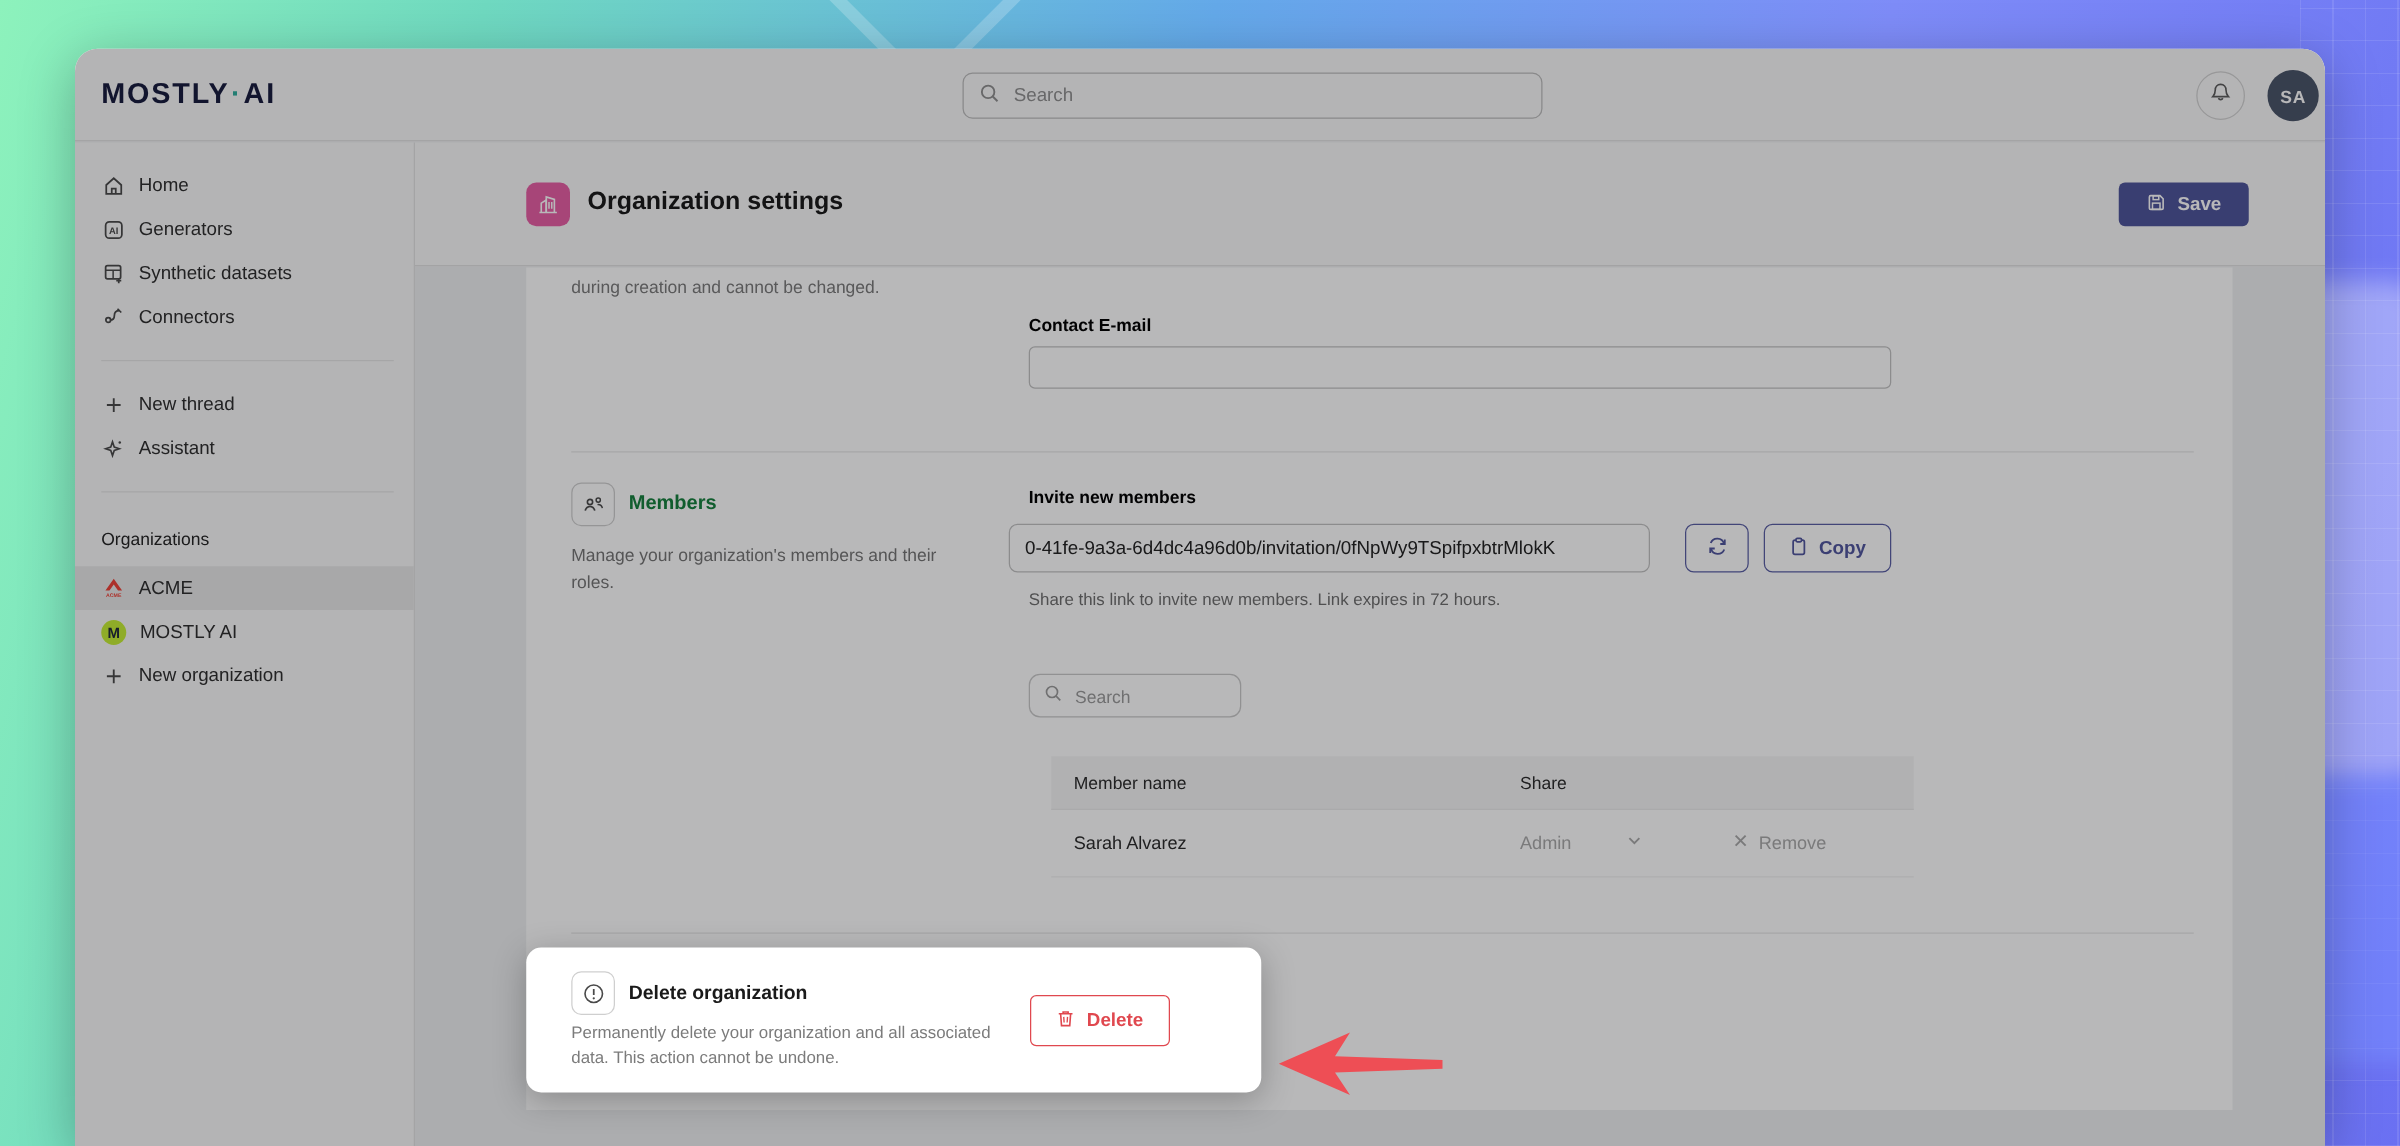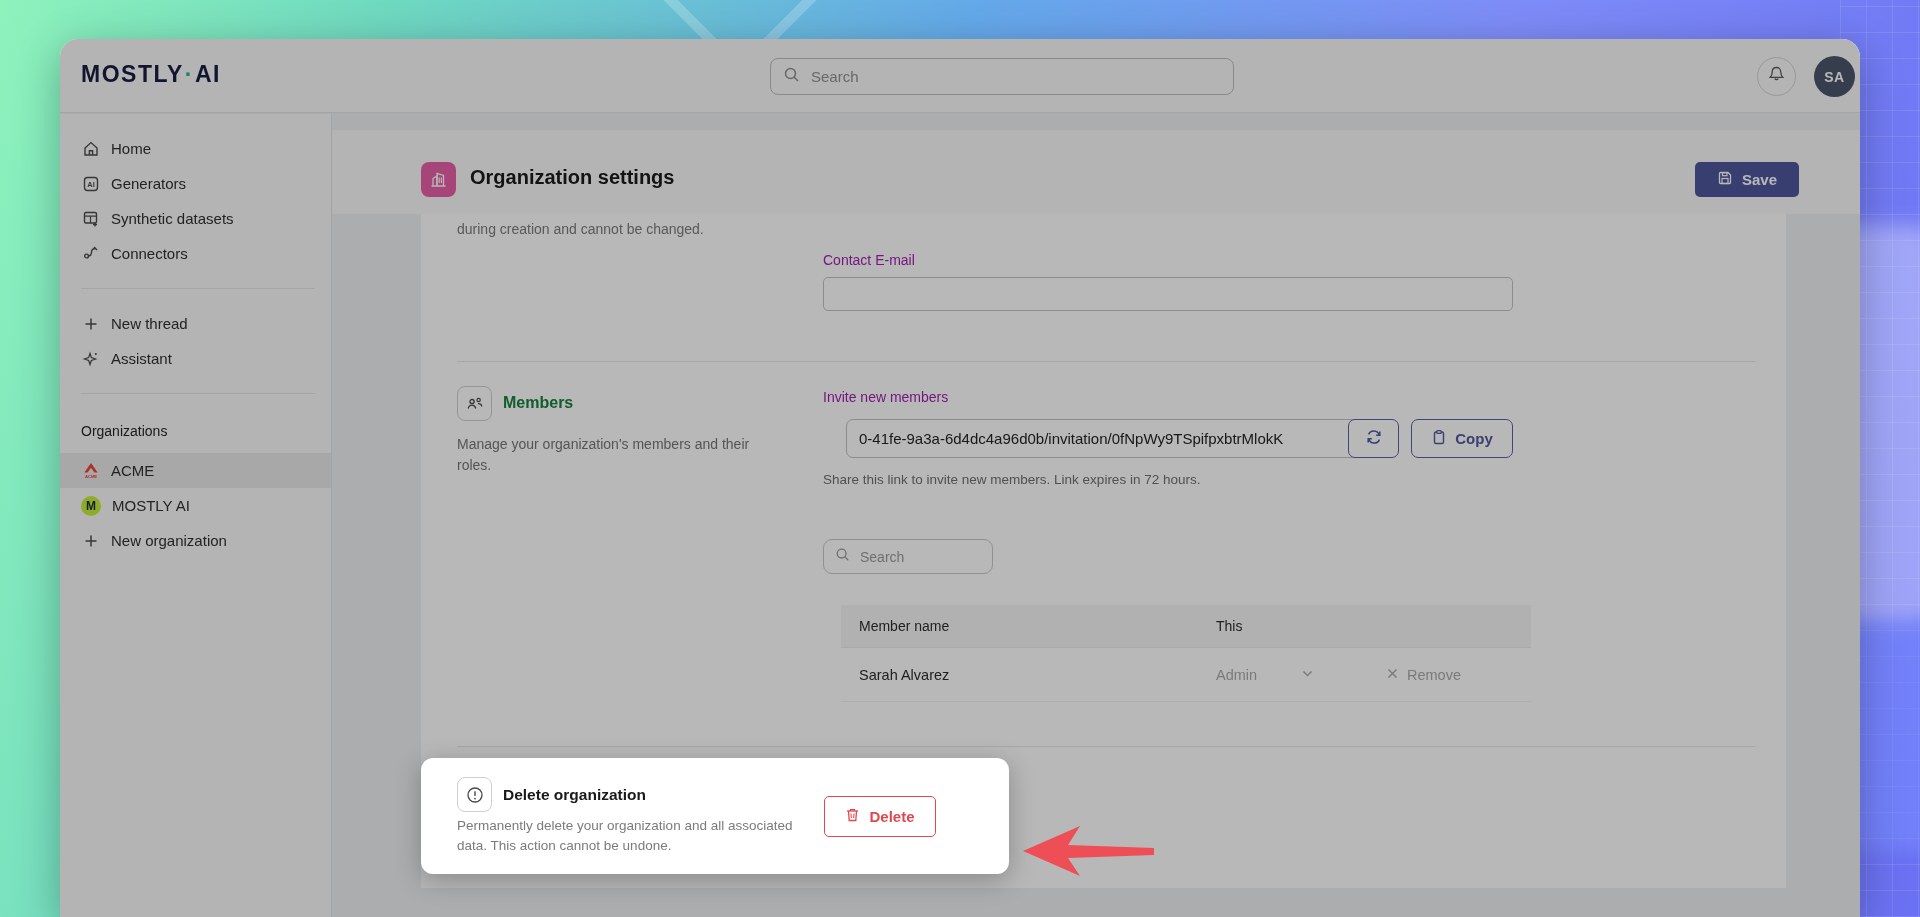--- a/index.html
+++ b/index.html
@@ -49,46 +49,46 @@
   .side-item.active{background:#e9e9e9;}
   .side-item .ic{width:19px;height:19px;display:flex;align-items:center;justify-content:center;}
   .side-div{height:1px;background:#e6e6e6;margin:17px 16px 17px 21px;}
   .side-head{padding:12px 0 14px 21px;font-size:14px;font-weight:500;color:#232323;}
   .org-badge-acme{width:20px;height:20px;display:flex;flex-direction:column;align-items:center;}
   .org-badge-m{width:20px;height:20px;border-radius:50%;background:#c6ef34;color:#20283a;
     font-size:12px;font-weight:800;display:flex;align-items:center;justify-content:center;}
 
   
   .main{position:absolute;left:272px;top:75px;width:1528px;height:803px;}
-  .page-head{position:absolute;left:0;top:16px;width:100%;height:99px;background:#fafafa;
+  .page-head{position:absolute;left:0;top:0;width:100%;height:99px;background:#fafafa;
     border-bottom:1px solid #e2e2e2;}
   .page-head .picon{position:absolute;left:89px;top:32px;width:35px;height:35px;border-radius:8px;
     background:#e85fa5;display:flex;align-items:center;justify-content:center;}
   .page-title{position:absolute;left:138px;top:36px;font-size:20px;font-weight:700;color:#181818;}
   .save-btn{position:absolute;left:1363px;top:32px;width:104px;height:35px;border-radius:5px;
     background:#4e549a;color:#fff;font-size:15px;font-weight:700;display:flex;align-items:center;
     justify-content:center;gap:9px;border:0;cursor:pointer;}
 
   
   .content{position:absolute;left:0;top:100px;width:100%;height:703px;background:#eff0f2;}
   .card{position:absolute;left:89px;top:0;width:1365px;height:674px;background:#ffffff;}
   .tail-text{position:absolute;left:36px;top:7px;font-size:14px;color:#7a7a7a;}
-  .field-label{font-size:14px;font-weight:400;color:#a21caf;}
+  .field-label{font-size:14px;font-weight:700;color:#000000;}
   .contact-label{position:absolute;left:402px;top:38px;}
   .contact-input{position:absolute;left:402px;top:63px;width:690px;height:34px;
     border:1px solid #c2c2c2;border-radius:5px;background:#fff;padding:0 10px;font-size:14px;}
   .hdiv{position:absolute;left:36px;width:1298px;height:1px;background:#e7e7e7;}
 
   .sec-icon{width:35px;height:35px;border:1px solid #cfcfcf;border-radius:8px;display:flex;
     align-items:center;justify-content:center;background:#fff;}
   .members-icon{position:absolute;left:36px;top:172px;}
   .members-title{position:absolute;left:82px;top:180px;font-size:16px;font-weight:700;color:#15803d;}
   .members-desc{position:absolute;left:36px;top:220px;width:322px;font-size:14px;line-height:21px;color:#757575;}
   .invite-label{position:absolute;left:402px;top:175px;}
-  .invite-input{position:absolute;left:425px;top:205px;width:513px;height:39px;
+  .invite-input{position:absolute;left:386px;top:205px;width:513px;height:39px;
     border:1px solid #c2c2c2;border-radius:7px;background:#fff;padding:0 12px;font-size:15px;color:#222;}
   .sq-btn{position:absolute;top:205px;height:39px;border:1px solid #5a5fa5;border-radius:7px;
     background:#fff;color:#51569e;display:flex;align-items:center;justify-content:center;cursor:pointer;}
   .refresh-btn{left:927px;width:51px;}
   .copy-btn{left:990px;width:102px;gap:8px;font-size:15px;font-weight:700;}
   .invite-caption{position:absolute;left:402px;top:258px;font-size:13.5px;color:#6e6e6e;}
   .search-small{position:absolute;left:402px;top:325px;width:170px;height:35px;
     border:1px solid #c9c9c9;border-radius:9px;display:flex;align-items:center;gap:8px;padding:0 11px;background:#fff;}
   .search-small input{border:0;outline:0;width:100%;font-size:14px;color:#333;background:transparent;}
   .search-small input::placeholder{color:#9a9a9a;}
@@ -305,21 +305,21 @@
             <span><svg width="15" height="15" viewBox="0 0 17 17">
                   <circle cx="7.5" cy="7.5" r="5" fill="none" stroke="#9a9a9a" stroke-width="1.5"></circle>
                   <line x1="11.2" y1="11.2" x2="15" y2="15" stroke="#9a9a9a" stroke-width="1.5"></line>
                 </svg></span>
             <input placeholder="Search" style="">
           </div>
 
           <div class="mtable">
             <div class="mt-head">
               <div class="col-name">Member name</div>
-              <div class="col-role">This</div>
+              <div class="col-role">Share</div>
             </div>
             <div class="mt-row">
               <div class="col-name">Sarah Alvarez</div>
               <div class="col-role">
                 <div class="role-select">
                   <span>Admin</span>
                   <span><svg width="13" height="13" viewBox="0 0 13 13">
                         <polyline points="2.5,4.5 6.5,8.5 10.5,4.5" fill="none" stroke="#a9a9a9" stroke-width="1.5"></polyline>
                       </svg></span>
                 </div>

